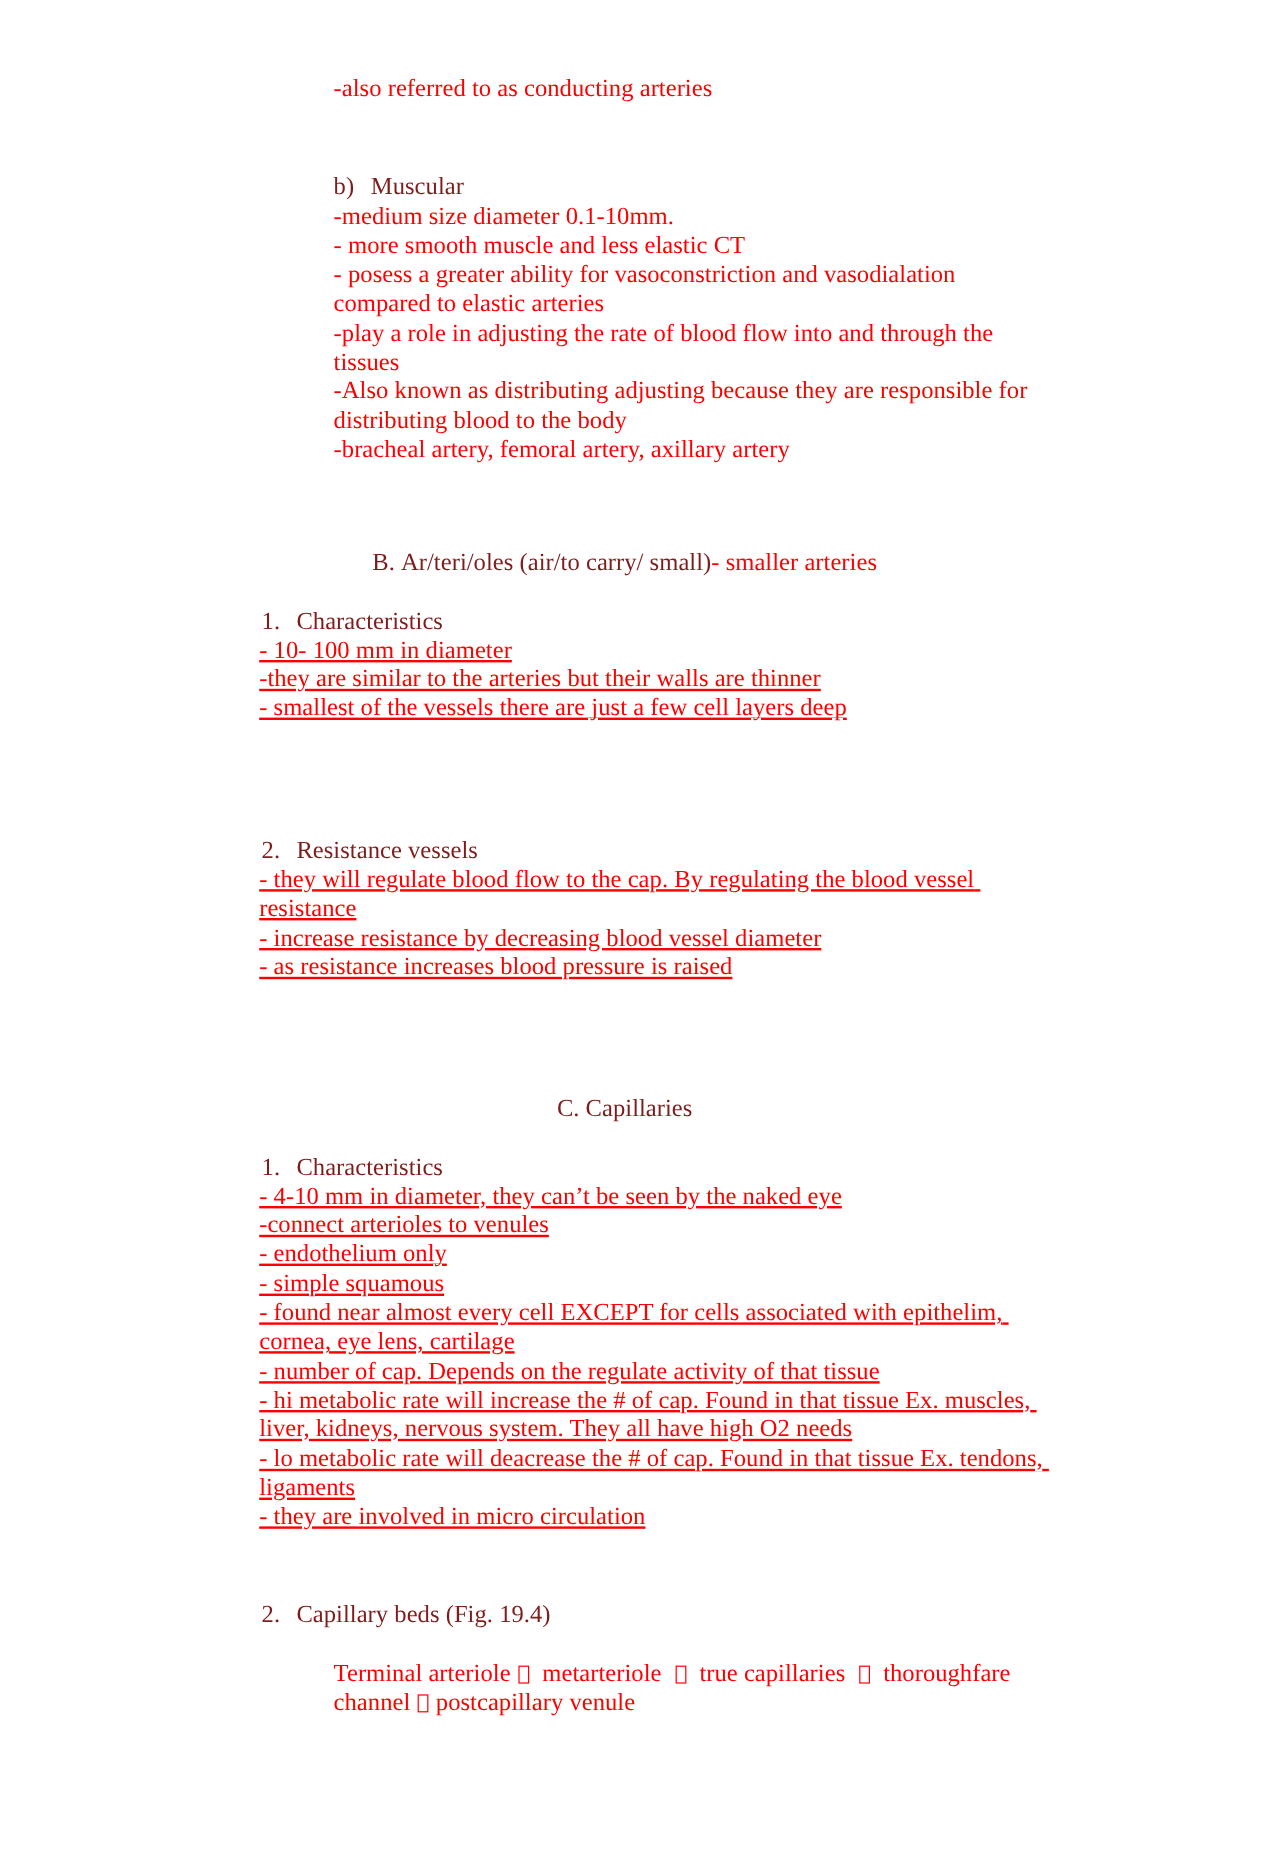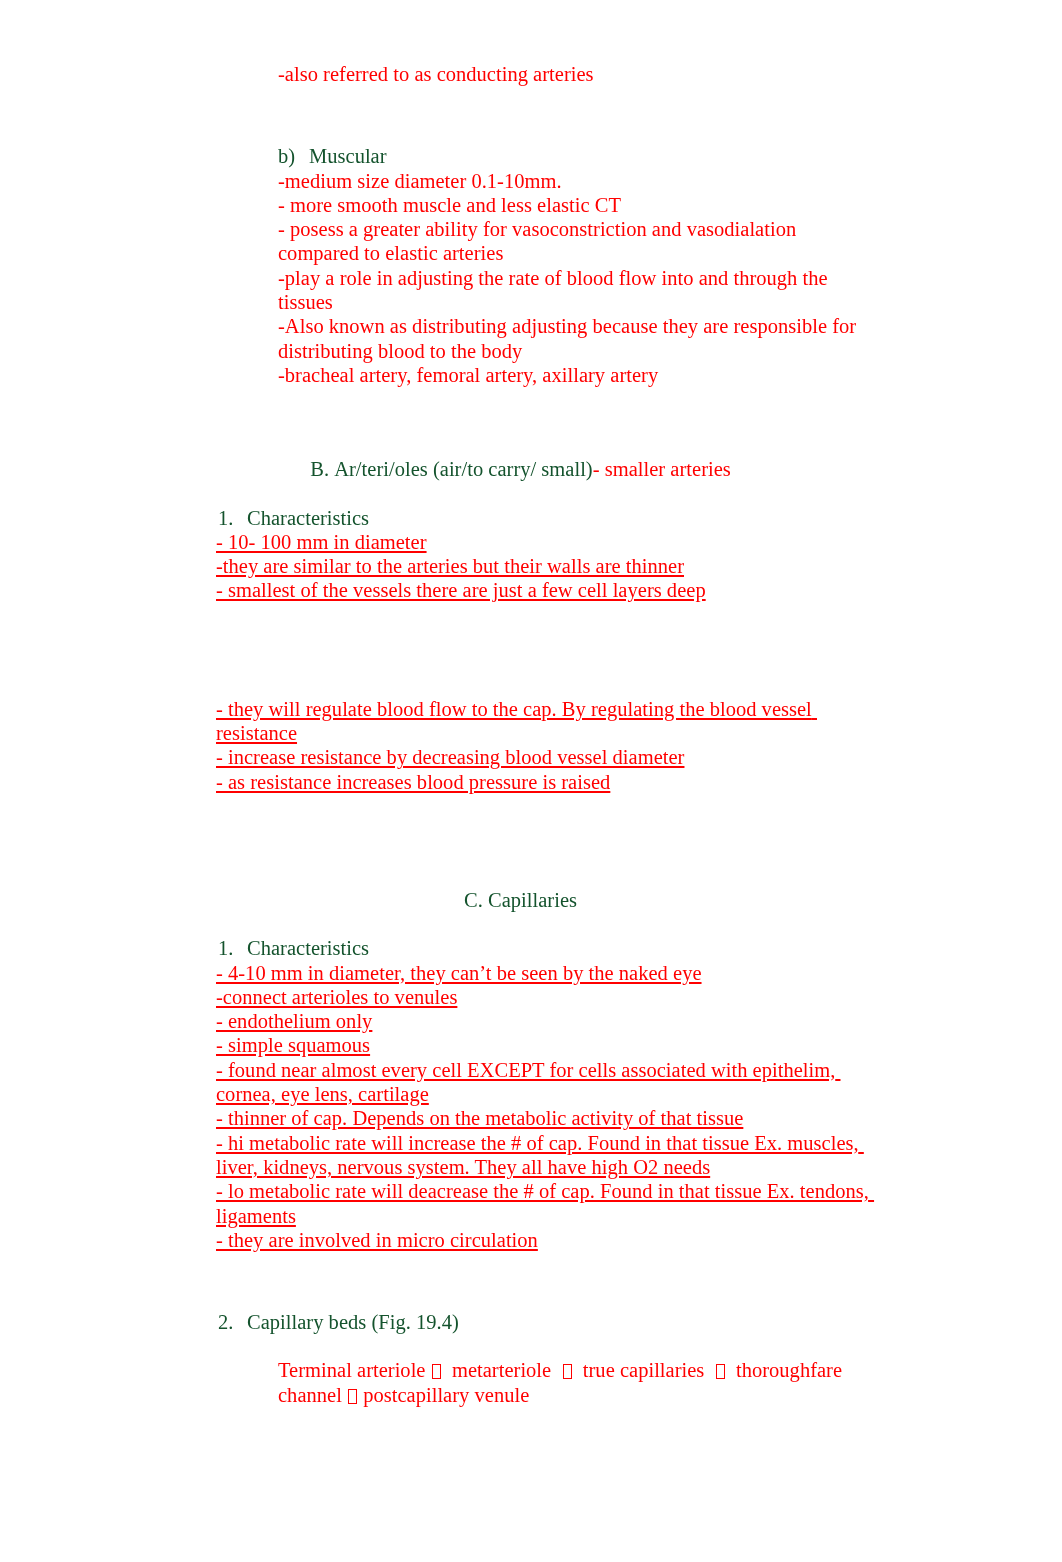--- a/index.html
+++ b/index.html
@@ -26,21 +26,21 @@
     margin-left: 28px;
   }
   .line {
     font-size: 20.5px;
     line-height: 24.3px;
     white-space: pre-wrap;
     color: #000000;
     letter-spacing: 0.02px;
   }
   .red { color: #ff0000; }
-  .black { color: #14532d; }
+  .black { color: #7f1d1d; }
 
   
   .lvl-a  { margin-left: 128px; max-width: 880px; text-align: center; }   
   .lvl-n  { margin-left: 190px; max-width: 815px; }   
   .lvl-b  { margin-left: 250px; max-width: 755px; }   
   .lvl-nb { margin-left: 188px; max-width: 818px; text-decoration: underline; }
   .num {
     display: inline-block;
     min-width: 29px;
   }
@@ -93,40 +93,41 @@
 
     <div class="line lvl-n black"><span class="num">1.</span><span>Characteristics</span></div>
 
     <div class="line lvl-nb red">- 10- 100 mm in diameter</div>
     <div class="line lvl-nb red">-they are similar to the arteries but their walls are thinner</div>
     <div class="line lvl-nb red">- smallest of the vessels there are just a few cell layers deep</div>
 
     <div class="gap-xxl"></div>
     <div class="gap-md"></div>
 
+    <div class="line lvl-n black"><span class="num">2.</span><span>Resistance vessels</span></div>
 
     <div class="line lvl-nb red">- they will regulate blood flow to the cap. By regulating the blood vessel resistance</div>
     <div class="line lvl-nb red">- increase resistance by decreasing blood vessel diameter</div>
     <div class="line lvl-nb red">- as resistance increases blood pressure is raised</div>
 
     <div class="gap-xxl"></div>
     <div class="gap-md"></div>
 
     <div class="line lvl-a black"><span class="num">C.</span><span>Capillaries</span></div>
 
     <div class="gap-md"></div>
 
     <div class="line lvl-n black"><span class="num">1.</span><span>Characteristics</span></div>
 
     <div class="line lvl-nb red">- 4-10 mm in diameter, they can’t be seen by the naked eye</div>
     <div class="line lvl-nb red">-connect arterioles to venules</div>
     <div class="line lvl-nb red">- endothelium only</div>
     <div class="line lvl-nb red">- simple squamous</div>
     <div class="line lvl-nb red">- found near almost every cell EXCEPT for cells associated with epithelim, cornea, eye lens, cartilage</div>
-    <div class="line lvl-nb red">- thinner of cap. Depends on the metabolic activity of that tissue</div>
+    <div class="line lvl-nb red">- number of cap. Depends on the regulate activity of that tissue</div>
     <div class="line lvl-nb red">- hi metabolic rate will increase the # of cap. Found in that tissue Ex. muscles, liver, kidneys, nervous system. They all have high O2 needs</div>
     <div class="line lvl-nb red">- lo metabolic rate will deacrease the # of cap. Found in that tissue Ex. tendons, ligaments</div>
     <div class="line lvl-nb red">- they are involved in micro circulation</div>
 
     <div class="gap-xl"></div>
 
     <div class="line lvl-n black"><span class="num">2.</span><span>Capillary beds (Fig. 19.4)</span></div>
 
     <div class="gap-md"></div>
 

